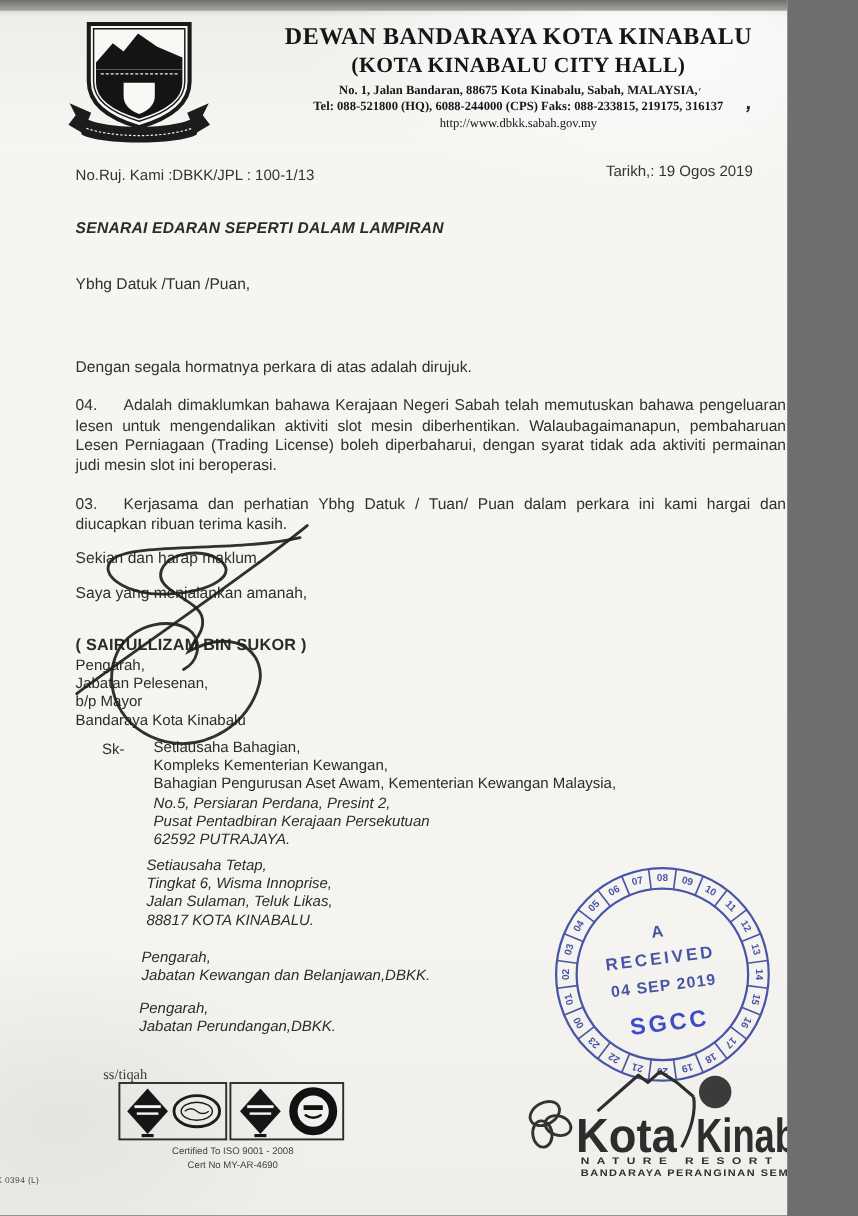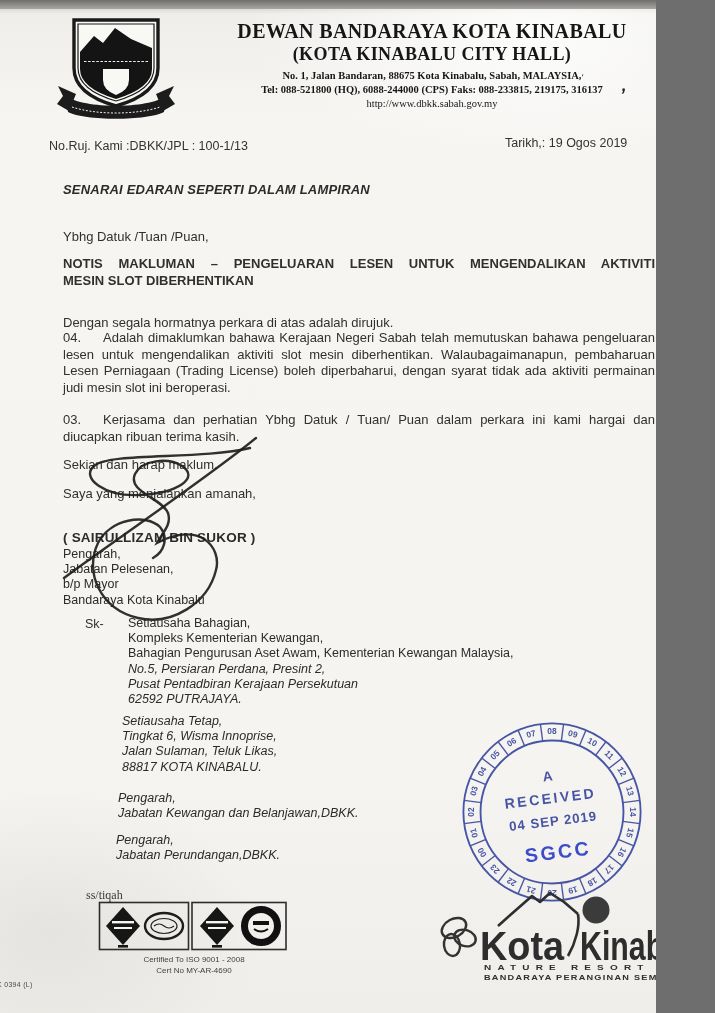--- a/index.html
+++ b/index.html
@@ -83,32 +83,28 @@
     <div class="hdr-l1">DEWAN BANDARAYA KOTA KINABALU</div>
     <div class="hdr-l2">(KOTA KINABALU CITY HALL)</div>
     <div class="hdr-l3">No. 1, Jalan Bandaran, 88675 Kota Kinabalu, Sabah, MALAYSIA,</div>
     <div class="hdr-l4">Tel: 088-521800 (HQ), 6088-244000 (CPS) Faks: 088-233815, 219175, 316137</div>
     <div class="hdr-l5">http://www.dbkk.sabah.gov.my</div>
   </div>
 
   <div class="abs stray">,</div>
   <div class="abs stray2">'</div>
 
-  <div class="abs meta" style="left:49px;top:139px;">No.Ruj. Kami :DBKK/JPL : 100-1/13</div>
+  <div class="abs meta" style="left:63px;top:139px;">No.Ruj. Kami :DBKK/JPL : 100-1/13</div>
   <div class="abs meta" style="left:477px;top:136px;margin-left:28px;">Tarikh,: 19 Ogos 2019</div>
 
   <div class="abs dist">SENARAI EDARAN SEPERTI DALAM LAMPIRAN</div>
   <div class="abs body-txt" style="left:63px;top:229px;">Ybhg Datuk /Tuan /Puan,</div>
 
-  <div class="abs subject body-txt">
-    <div class="jlast">NOTIS MAKLUMAN – PENGELUARAN LESEN UNTUK MENGENDALIKAN AKTIVITI</div>
-    <div>MESIN SLOT DIBERHENTIKAN</div>
-  </div>
-
-  <div class="abs body-txt" style="left:63px;top:315px;">Dengan segala hormatnya perkara di atas adalah dirujuk.</div>
+
+  <div class="abs body-txt" style="left:63px;top:298px;">Dengan segala hormatnya perkara di atas adalah dirujuk.</div>
 
   <div class="abs para body-txt" style="top:330px;">
     <span class="pnum">04.</span><span>Adalah dimaklumkan bahawa Kerajaan Negeri Sabah telah memutuskan bahawa pengeluaran lesen untuk mengendalikan aktiviti slot mesin diberhentikan. Walaubagaimanapun, pembaharuan Lesen Perniagaan (Trading License) boleh diperbaharui, dengan syarat tidak ada aktiviti permainan judi mesin slot ini beroperasi.</span>
   </div>
 
   <div class="abs para body-txt" style="top:412px;">
     <span class="pnum">03.</span><span>Kerjasama dan perhatian Ybhg Datuk / Tuan/ Puan dalam perkara ini kami hargai dan diucapkan ribuan terima kasih.</span>
   </div>
 
   <div class="abs body-txt" style="left:63px;top:457px;">Sekian dan harap maklum.</div>

